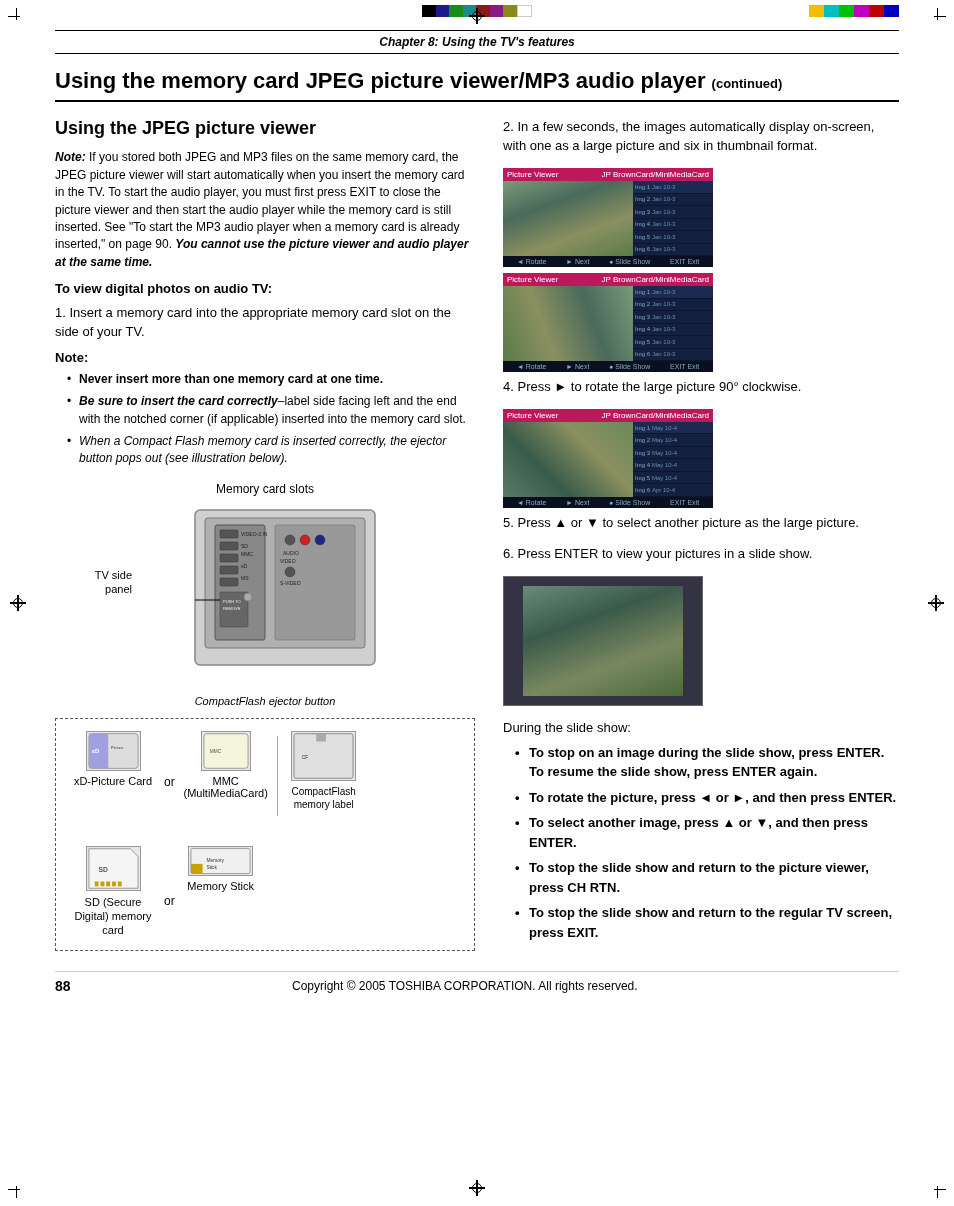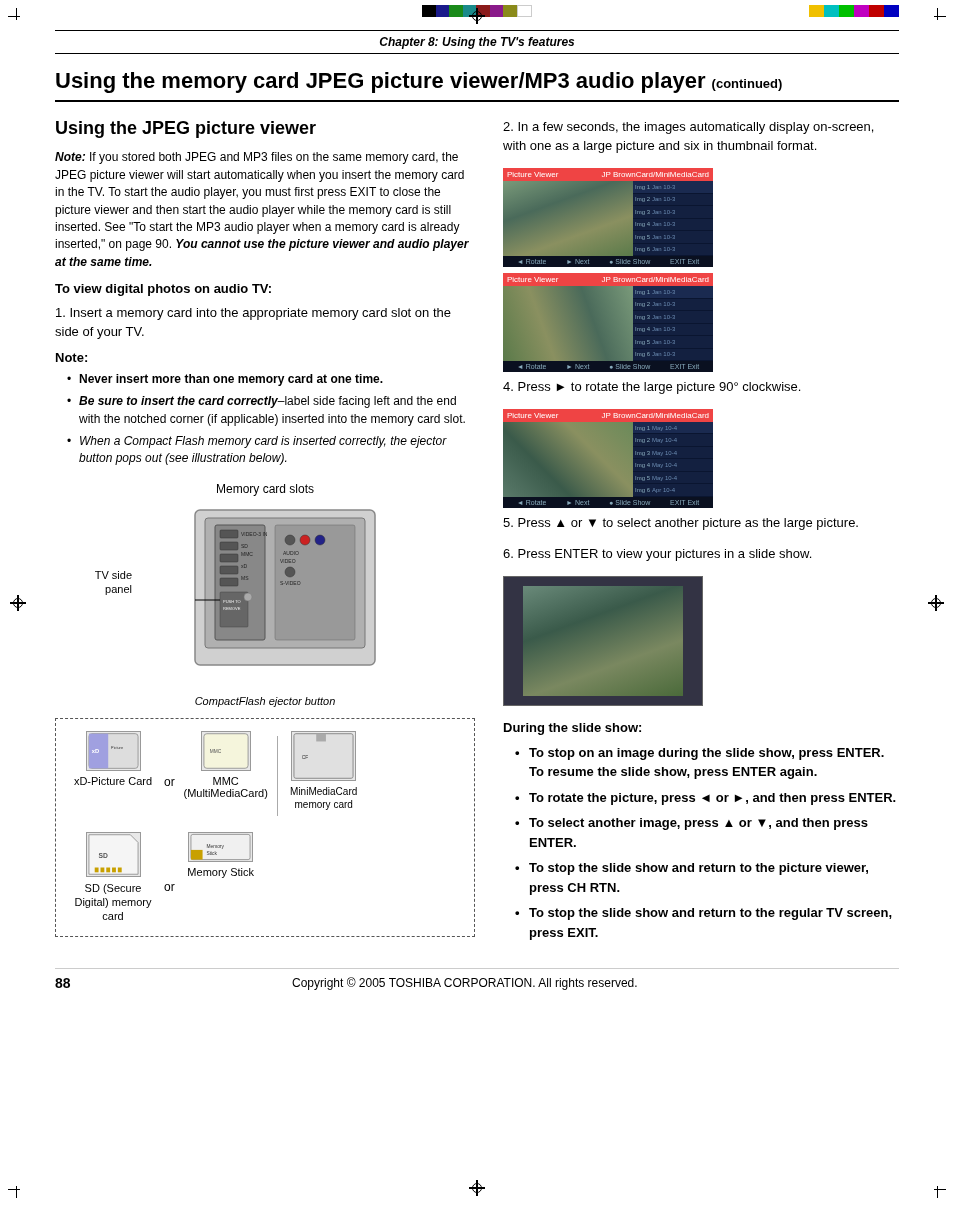--- a/index.html
+++ b/index.html
@@ -172,21 +172,21 @@
 
     .diagram-label {
       font-size: 12px;
       margin-bottom: 4px;
     }
 
     
     .card-types {
       display: flex;
       flex-wrap: wrap;
-      gap: 6px;
+      gap: 20px;
       margin-top: 10px;
       border: 1px dashed #555;
       padding: 12px;
       position: relative;
       justify-content: center;
     }
     .card-item {
       display: flex;
       flex-direction: column;
       align-items: center;
@@ -230,21 +230,21 @@
       justify-content: center;
     }
     .slide-inner {
       width: 160px;
       height: 110px;
       background: #556;
     }
 
     
     .during-heading {
-      font-weight: bold;
+      font-weight: normal;
       font-size: 13px;
       margin-top: 14px;
       margin-bottom: 8px;
     }
     .during-list {
       list-style: none;
       padding-left: 12px;
     }
     .during-list li {
       font-size: 13px;
@@ -273,21 +273,21 @@
     .page-num {
       font-size: 14px;
       font-weight: bold;
     }
 
     
     .ss-wrapper {
       margin: 6px 0;
     }
     .ss-top-bar {
-      background: #ef4444;
+      background: #be185d;
       color: #fff;
       font-size: 8px;
       padding: 2px 4px;
       display: flex;
       justify-content: space-between;
       width: 210px;
     }
     .ss-content {
       display: flex;
       width: 210px;
@@ -498,21 +498,21 @@
             <div style="width:1px;background:#aaa;height:80px;margin-top:5px;align-self:flex-start;"></div>
 
             <div class="card-item" style="width:80px;">
               <div class="card-img" style="background:#e8e8e8;border:1px solid #999;width:65px;height:50px;">
                 <svg width="65" height="50" viewBox="0 0 65 50">
                   <rect x="2" y="2" width="61" height="46" rx="2" fill="#e0e0e0" stroke="#888" stroke-width="1"></rect>
                   <rect x="25" y="2" width="10" height="8" fill="#aaa"></rect>
                   <text x="10" y="28" font-size="5" fill="#333">CF</text>
                 </svg>
               </div>
-              <span style="font-size:10px;line-height:1.3;">MiniMediaCard memory card</span>
+              <span style="font-size:10px;line-height:1.3;">CompactFlash memory label</span>
             </div>
           </div>
 
           <div style="display:flex;align-items:flex-start;width:100%;gap:6px;margin-top:10px;">
 
             <div class="card-item">
               <div class="card-img" style="background:#e8e8e8;border:1px solid #999;width:55px;height:45px;">
                 <svg width="55" height="45" viewBox="0 0 55 45">
                   <polygon points="2,2 45,2 53,10 53,43 2,43" fill="#f5f5f5" stroke="#999" stroke-width="1"></polygon>
                   <text x="12" y="26" font-size="7" fill="#555" font-weight="bold">SD</text>

